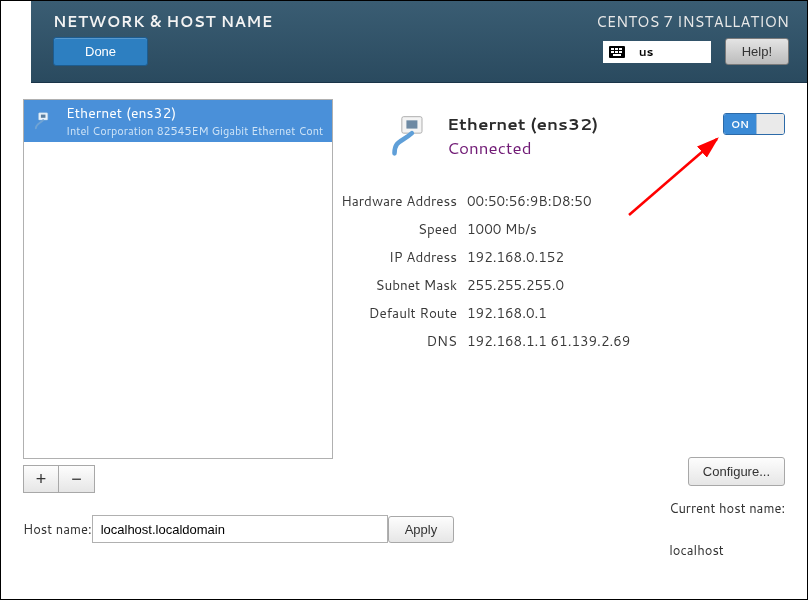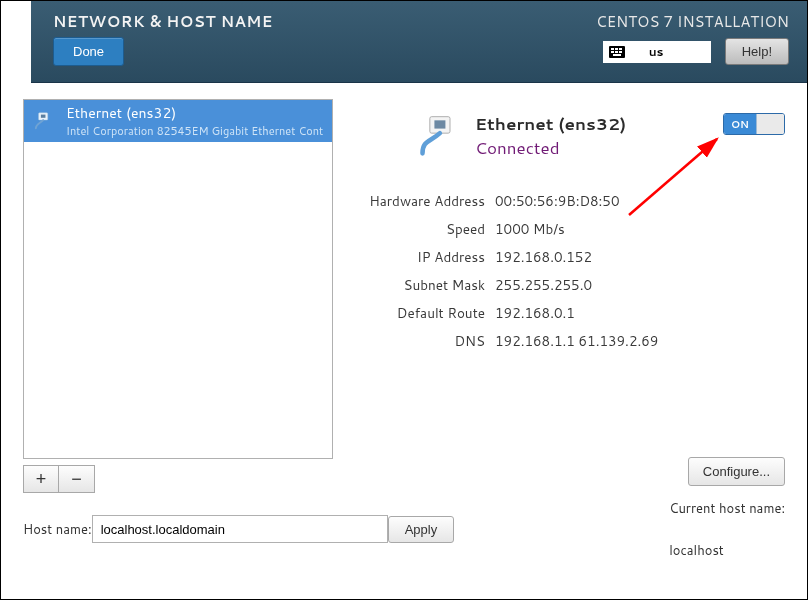--- a/index.html
+++ b/index.html
@@ -42,39 +42,39 @@
   .topbar-row2 {
     display: flex;
     justify-content: space-between;
     align-items: center;
     padding: 4px 18px 0 22px;
   }
   .done-btn {
     background: #2d7fc1;
     border: 1px solid #1d5c8f;
     color: #fff;
-    padding: 6px 19px;
+    padding: 6px 31px;
     font-size: 13px;
     border-radius: 3px;
     box-shadow: inset 0 1px 0 rgba(255,255,255,0.2);
     cursor: pointer;
   }
   .right-controls {
     display: flex;
     align-items: center;
     gap: 14px;
   }
   .lang-box {
     background: #fff;
     color: #000;
     font-size: 12px;
     padding: 3px 6px;
     display: flex;
     align-items: center;
-    gap: 24px;
+    gap: 14px;
     width: 108px;
     height: 22px;
   }
   .kb-icon {
     width: 16px;
     height: 12px;
     background: #000;
     position: relative;
     border-radius: 1px;
   }
@@ -101,21 +101,20 @@
     border-radius: 3px;
     cursor: pointer;
   }
   .content {
     position: absolute;
     top: 82px; left: 0; right: 0; bottom: 0;
     padding: 16px 22px 22px 22px;
   }
   .main-row {
     display: flex;
-    gap: 28px;
   }
   .device-list-wrap {
     width: 310px;
     display: flex;
     flex-direction: column;
   }
   .device-list {
     border: 1px solid #b0b0b0;
     height: 360px;
     background: #fff;

